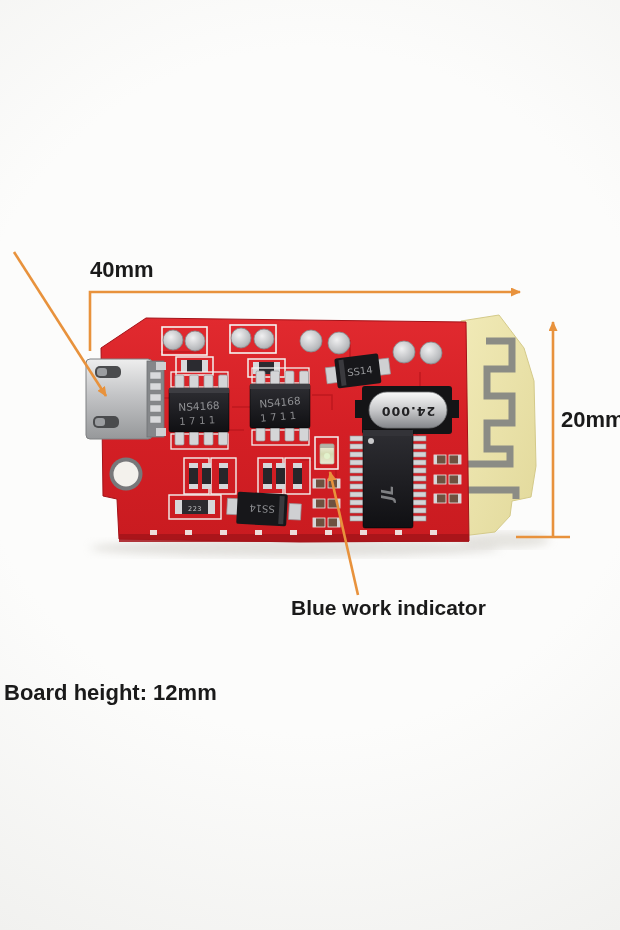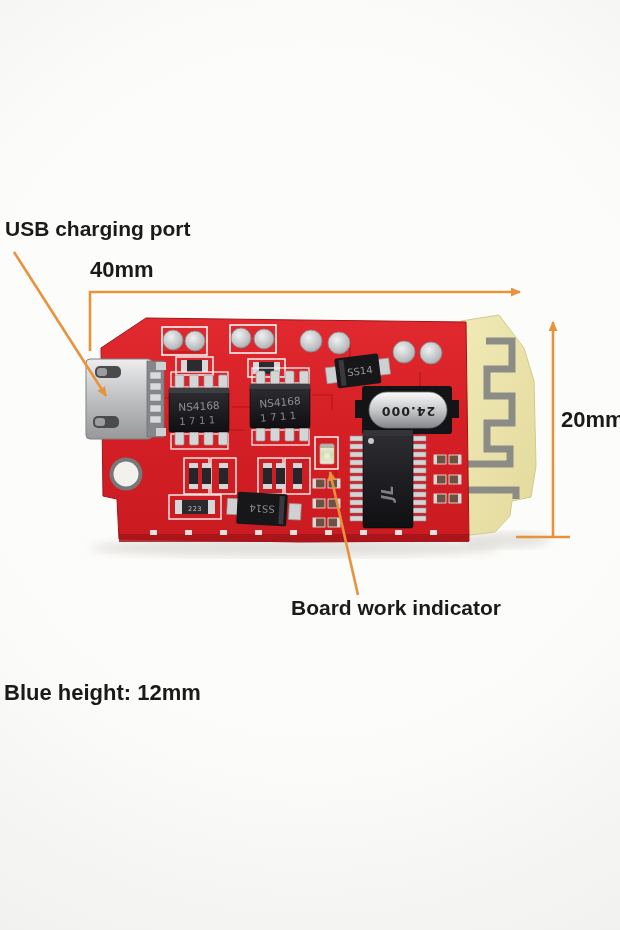--- a/index.html
+++ b/index.html
@@ -334,19 +334,18 @@
 
   <g stroke="#e8923c" stroke-width="2.6" fill="none">
     <path d="M90,351 L90,292 L520,292" marker-end="url(#ah)"></path>
     <path d="M553,537 L553,322" marker-end="url(#ah)"></path>
     <path d="M516,537 L570,537"></path>
     <path d="M14,252 L106,396" marker-end="url(#ah)"></path>
     <path d="M358,595 L330,472" marker-end="url(#ah)"></path>
   </g>
 </svg>
 
-<div class="lbl lbl-usb">USB charging port</div>
 <div class="lbl lbl-40">40mm</div>
 <div class="lbl lbl-20">20mm</div>
-<div class="lbl lbl-blue">Board work indicator</div>
-<div class="lbl lbl-height">Blue height: 12mm</div>
+<div class="lbl lbl-blue">Blue work indicator</div>
+<div class="lbl lbl-height">Board height: 12mm</div>
 
 </div>
 
 </body></html>

